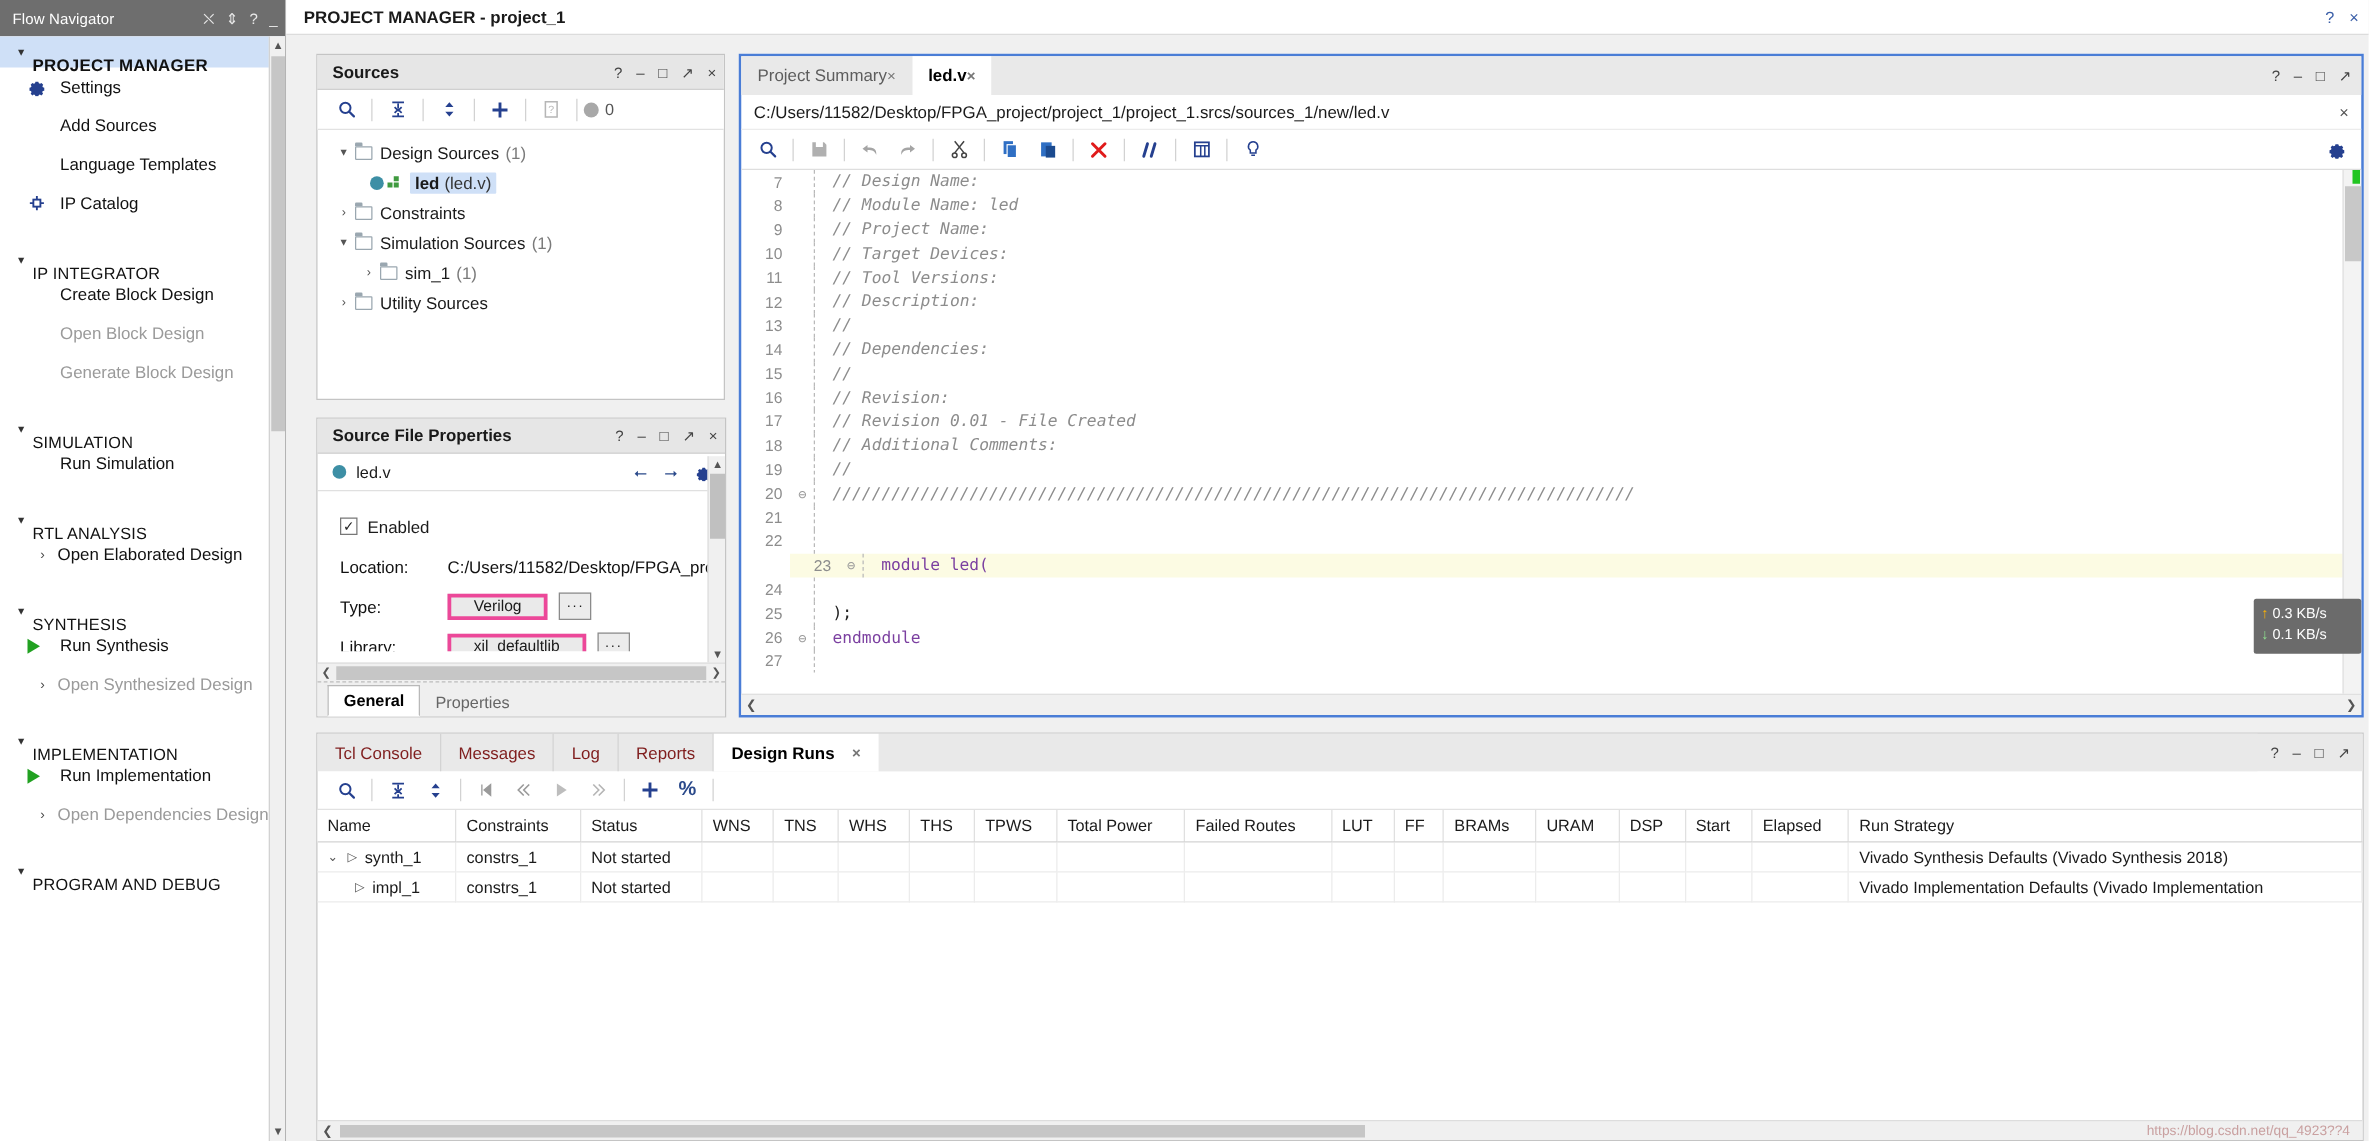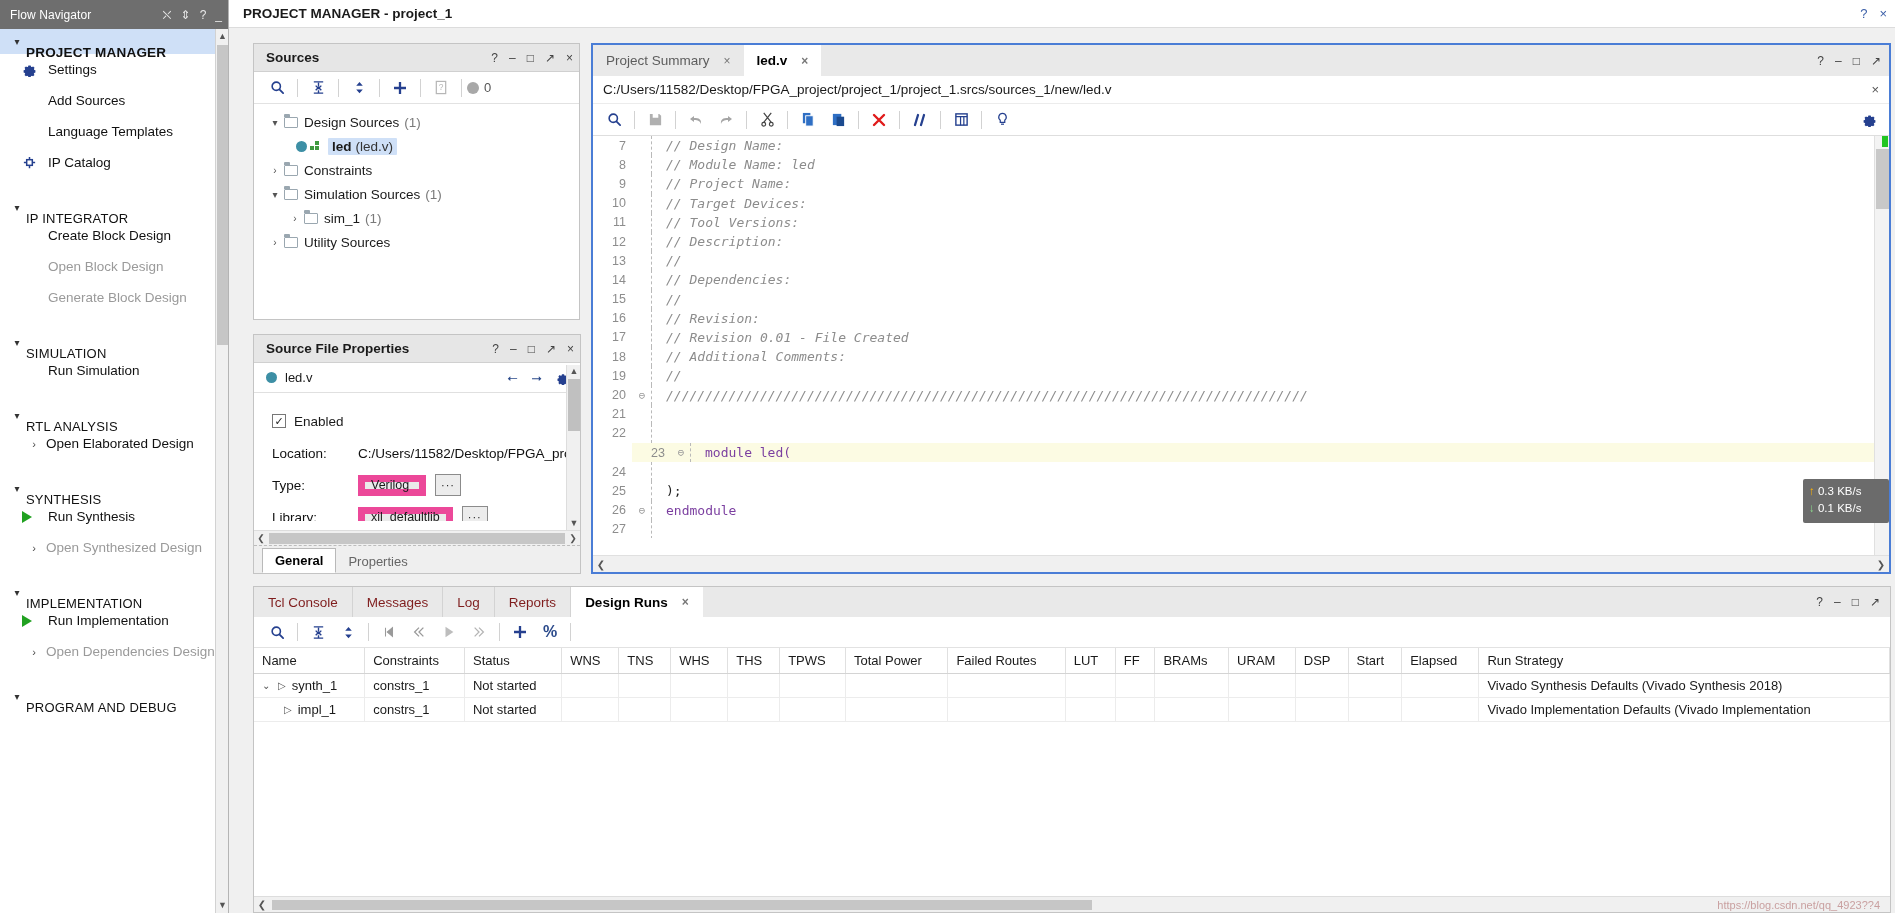--- a/index.html
+++ b/index.html
@@ -72,33 +72,33 @@
   
   .sfp { position:absolute; left:24px; top:334px; width:328px; height:240px;}
   .sfp-file { height:30px; display:flex; align-items:center; padding-left:12px; border-bottom:1px solid #e0e0e0;}
   .sfp-file .nm{margin-left:5px;}
   .sfp-file .rt{margin-left:auto; display:flex; align-items:center; gap:14px; padding-right:10px; color:#2b4a8b;}
   .sfp-body { position:relative; height:128px; padding:12px 0 0 18px; font-size:13.5px; overflow:hidden;}
   .prow { display:flex; align-items:center; height:32px; }
   .plabel { width:86px; color:#111;}
   .pval { color:#111;}
   .cbx { width:14px;height:14px;border:1.5px solid #777;background:#fff;display:inline-flex;align-items:center;justify-content:center;margin-right:8px;color:#222;font-size:11px;}
-  .field { min-width:68px; height:21px; background:#eaeaea; border:7px solid #ec4899; display:flex;align-items:center;padding:0 6px; font-size:12.5px;}
+  .field { min-width:68px; height:21px; background:#eaeaea; border:3px solid #ec4899; display:flex;align-items:center;padding:0 18px; font-size:12.5px;}
   .ellip { width:26px;height:22px;border:1px solid #8b8b8b;background:#ececec;display:flex;align-items:center;justify-content:center;margin-left:9px;letter-spacing:1px;font-size:11px;}
   .hscroll { position:absolute; left:0; bottom:28px; width:100%; height:15px; background:#f0f0f0; border-top:1px solid #ddd; display:flex; align-items:center;}
   .hscroll .ar{width:14px;text-align:center;font-size:9px;color:#555;}
   .hscroll .bar{flex:1;height:11px;background:#c6c6c6;margin:0 1px;}
   .vscroll { position:absolute; right:0; top:30px; width:14px; bottom:43px; background:#f0f0f0; border-left:1px solid #ddd;}
   .vscroll .thumb{position:absolute;left:1px;top:14px;width:12px;height:52px;background:#c0c0c0;}
   .vscroll .a{position:absolute;left:0;width:14px;height:13px;text-align:center;font-size:9px;color:#555;line-height:13px;}
 
   
   .editor { position:absolute; left:362px; top:43px; width:1300px; height:531px; border:2px solid #4a7dd6; background:#fff;}
   .ed-tabs { height:31px; background:#e9e9e9; display:flex; align-items:stretch; }
-  .ed-tab { display:flex; align-items:center; gap:14px; padding:0 13px; font-size:13.5px; color:#5d5d5d; cursor:pointer;}
+  .ed-tab { display:flex; align-items:center; padding:0 13px; font-size:13.5px; color:#5d5d5d; cursor:pointer;}
   .ed-tab.act { background:#fff; color:#000; font-weight:bold; }
   .ed-tab .x{font-size:12px;color:#777;}
   .ed-tabs .grow{flex:1;}
   .ed-tabs .hb { display:flex; align-items:center; gap:11px; padding:0 8px; font-size:12px; color:#444;}
   .ed-path { height:28px; display:flex; align-items:center; padding-left:10px; font-size:13.5px; border-bottom:1px solid #ececec;}
   .ed-path .xc{margin-left:auto;padding-right:10px;color:#555;font-size:13px;}
   .ed-tools { height:32px; display:flex; align-items:center; padding-left:6px; border-bottom:1px solid #dedede;}
   .ed-tools .gear{margin-left:auto;padding-right:10px;}
   .code { position:relative; height:402px; overflow:hidden; font-family:"DejaVu Sans Mono", monospace; font-size:13px;}
   .cline { display:flex; align-items:center; height:19.2px;}

